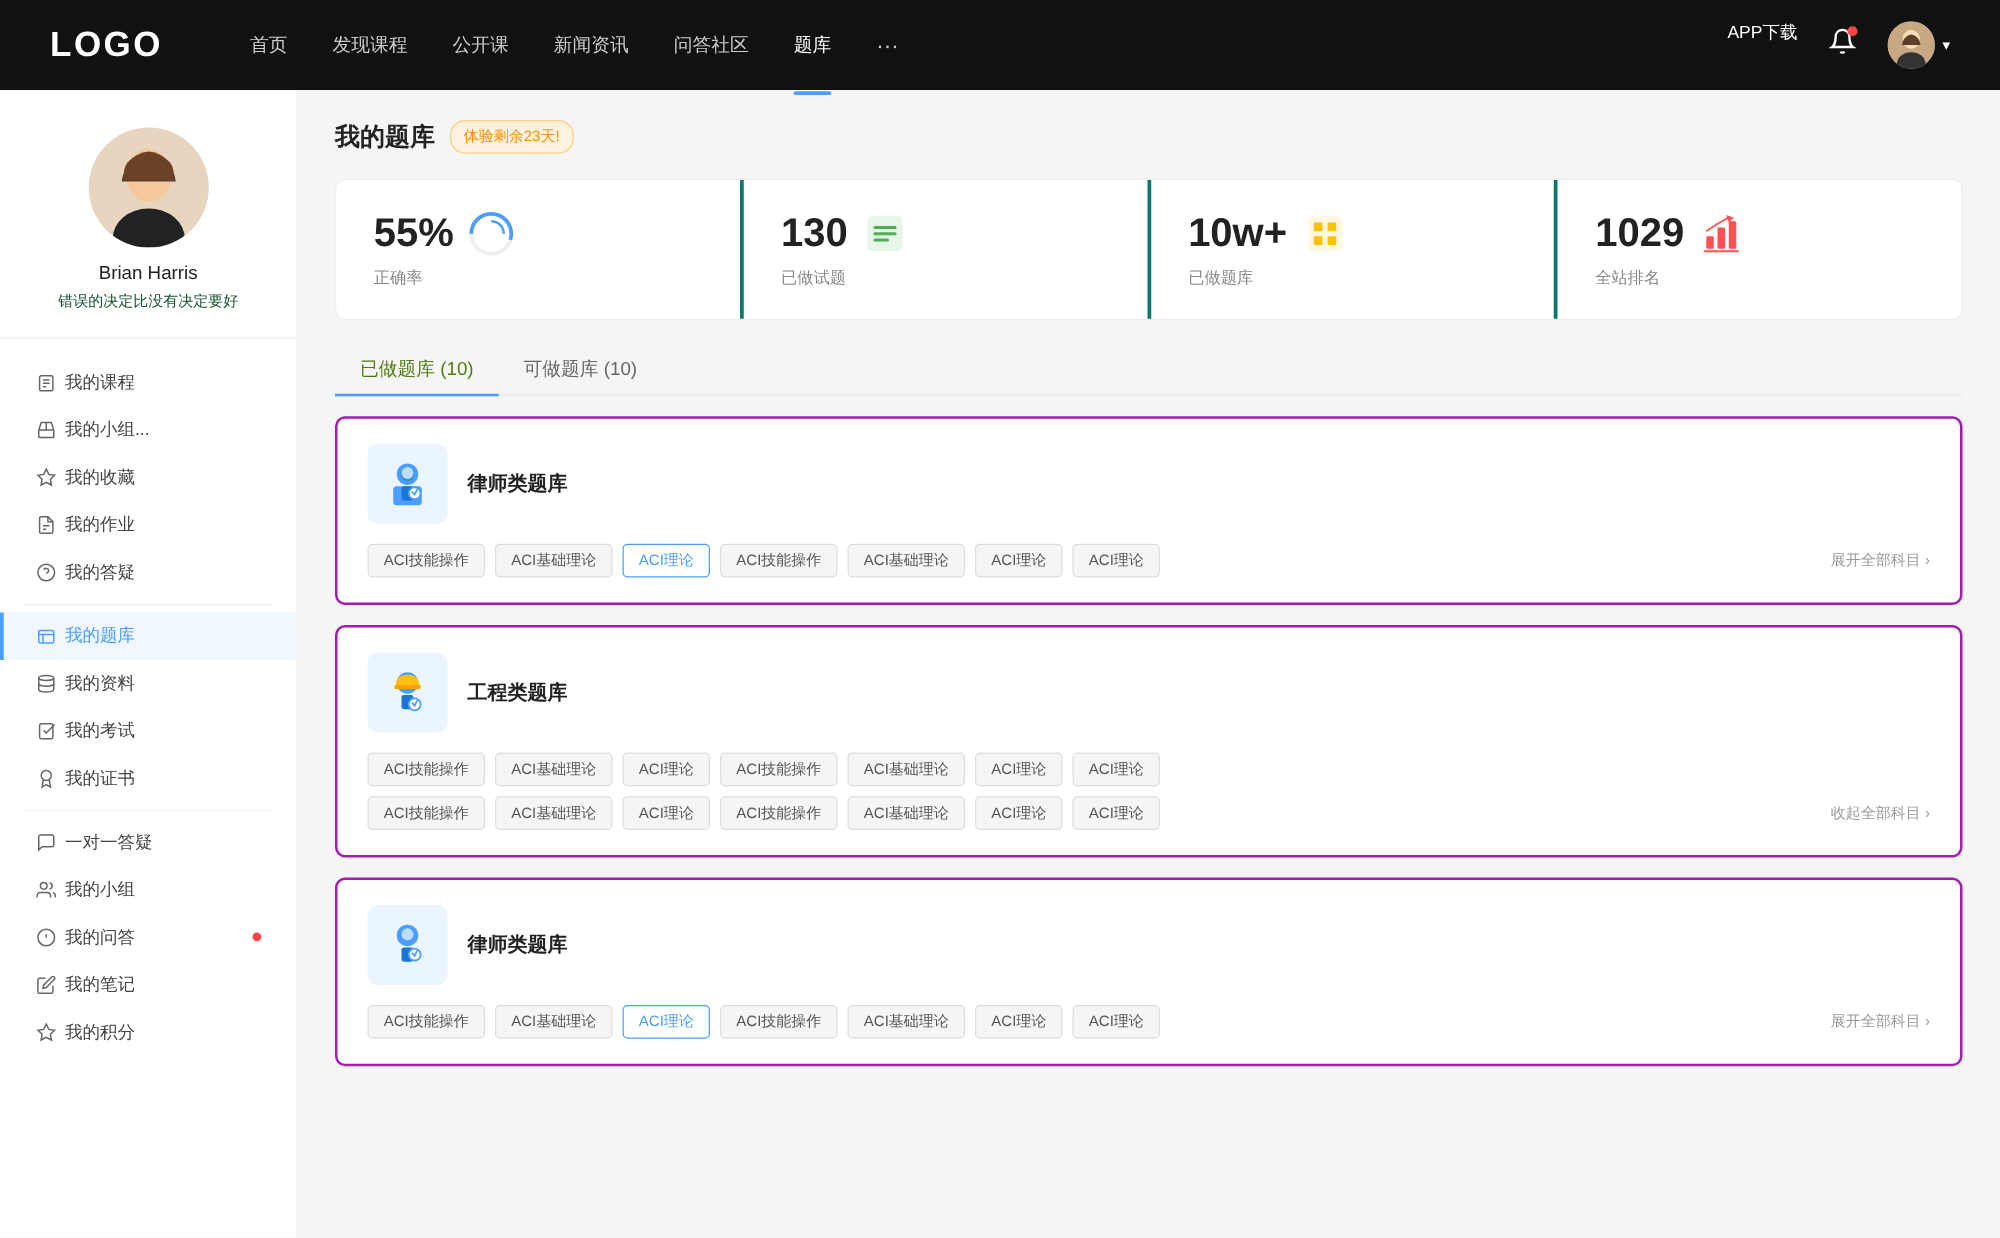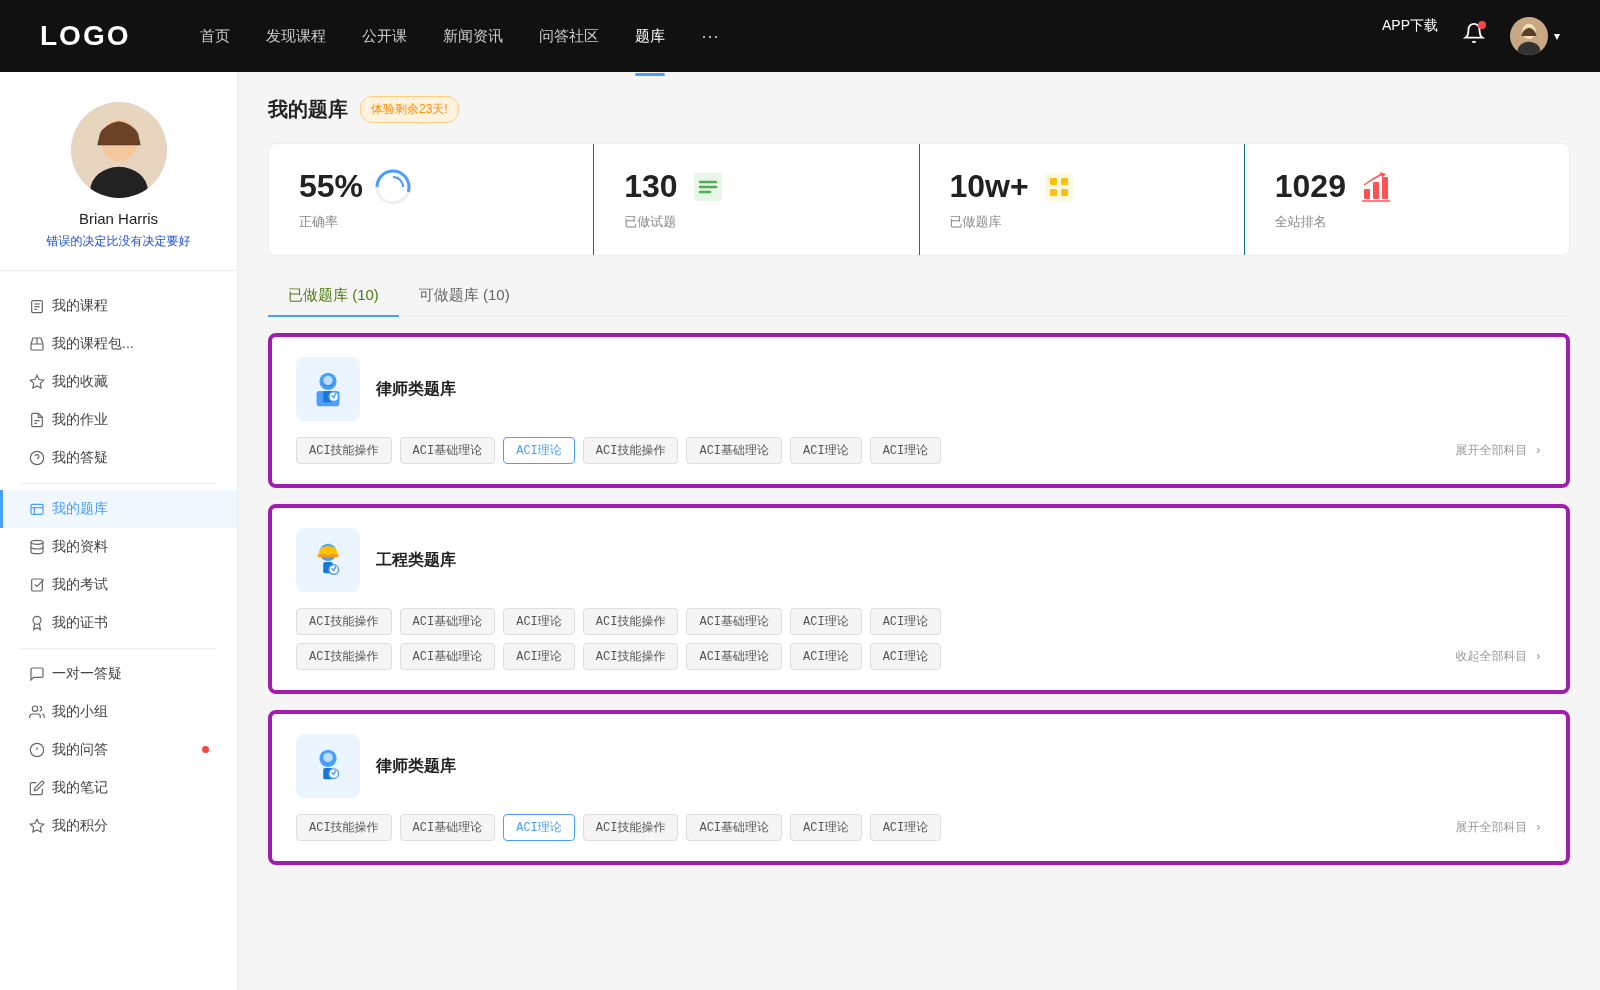--- a/index.html
+++ b/index.html
@@ -97,21 +97,21 @@
     }
     .avatar-img {
       width: 96px; height: 96px; border-radius: 50%; overflow: hidden;
       background: #ddd; margin-bottom: 12px;
     }
     .avatar-img svg { width: 100%; height: 100%; }
     .username {
       font-size: 15px; font-weight: 500; color: #222; margin-bottom: 6px;
     }
     .user-motto {
-      font-size: 12px; color: #1d4ed8; line-height: 1.4;
+      font-size: 12px; color: #14532d; line-height: 1.4;
     }
     .sidebar-menu { padding: 6px 0; }
     .menu-item {
       display: flex; align-items: center; gap: 6px;
       padding: 10px 28px;
       font-size: 14px; color: #444;
       cursor: pointer;
       position: relative;
     }
     .menu-item.active {
@@ -151,21 +151,21 @@
 
     
     .stats-row {
       display: flex; gap: 0;
       background: white; border-radius: 8px;
       margin-bottom: 20px;
       border: 1px solid #eee;
     }
     .stat-card {
       flex: 1; padding: 24px 30px;
-      border-right: 1px solid #0f766e;
+      border-right: 3px solid #0f766e;
       display: flex; flex-direction: column; gap: 8px;
     }
     .stat-card:last-child { border-right: none; }
     .stat-top {
       display: flex; align-items: center; gap: 12px;
     }
     .stat-value {
       font-size: 32px; font-weight: 700; color: #222;
     }
     .stat-label { font-size: 13px; color: #888; }
@@ -189,22 +189,21 @@
     .tab.active::after {
       content: '';
       position: absolute; bottom: -2px; left: 0; right: 0;
       height: 2px; background: #4A9EFF;
     }
 
     
     .qbank-card {
       background: white; border-radius: 8px;
       padding: 20px 24px; margin-bottom: 16px;
-      border: 4px solid #a21caf;
-      font-family: Liberation Mono, monospace;
+      border: 2px solid #a21caf;
     }
     .qbank-header {
       display: flex; align-items: center; gap: 16px; margin-bottom: 16px;
     }
     .qbank-avatar {
       width: 64px; height: 64px; border-radius: 8px;
       background: #EBF5FF;
       display: flex; align-items: center; justify-content: center;
       flex-shrink: 0;
     }
@@ -301,21 +300,21 @@
       </div>
 
       <div class="menu-item">
         <span class="menu-icon">
           <svg viewBox="0 0 24 24" fill="none" stroke="#666" stroke-width="1.8">
               <rect x="3" y="12" width="18" height="9" rx="1"></rect>
               <path d="M3 12l3-9h12l3 9"></path>
               <line x1="12" y1="3" x2="12" y2="12"></line>
             </svg>
         </span>
-        <span>我的课程包...</span>
+        <span>我的小组...</span>
       </div>
 
       <div class="menu-item">
         <span class="menu-icon">
           <svg viewBox="0 0 24 24" fill="none" stroke="#666" stroke-width="1.8">
               <polygon points="12 2 15.09 8.26 22 9.27 17 14.14 18.18 21.02 12 17.77 5.82 21.02 7 14.14 2 9.27 8.91 8.26 12 2"></polygon>
             </svg>
         </span>
         <span>我的收藏</span>
       </div>

